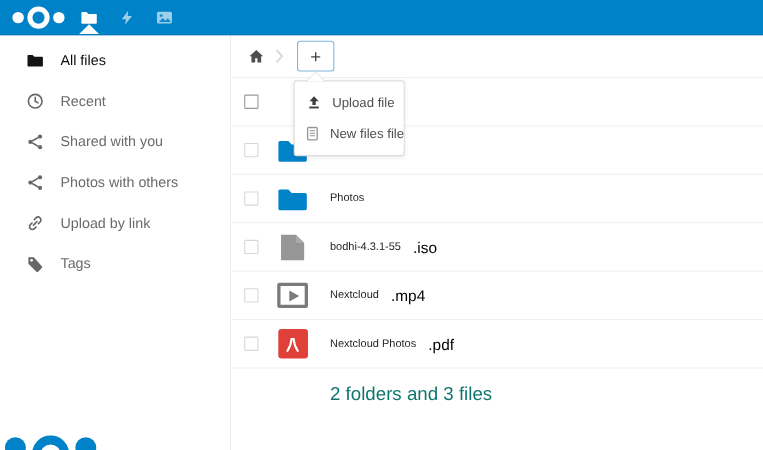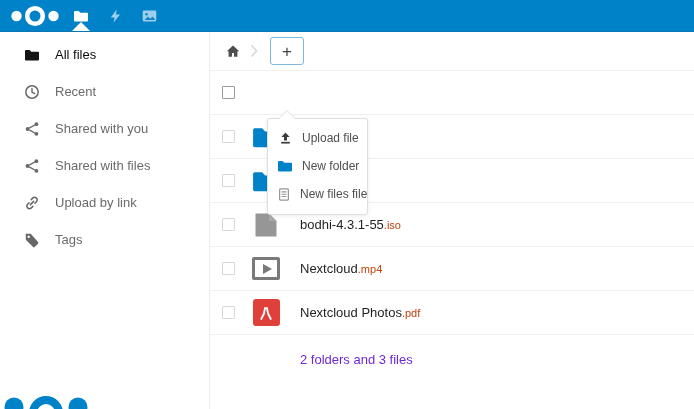--- a/index.html
+++ b/index.html
@@ -33,37 +33,37 @@
   .add-btn { margin-left:6px; width:34px; height:28px; display:flex; align-items:center; justify-content:center;
     border:1px solid #7fb8dd; border-radius:3px; background:#fff; font-size:17px; color:#444;
     cursor:pointer; line-height:1; }
 
   .file-table { border-top:1px solid #f0f0f0; }
   .frow { height:44px; display:flex; align-items:center; padding-left:12px; border-bottom:1px solid #f0f0f0; }
   .checkbox { width:13px; height:13px; border:1px solid #d8d8d8; border-radius:1px; background:#fff;
     margin-right:15px; flex:0 0 13px; cursor:pointer; }
   .checkbox.dark { border-color:#9a9a9a; }
   .ficon { width:32px; height:32px; margin-right:18px; display:flex; align-items:center; justify-content:center; flex:0 0 32px; }
-  .fname { font-size:13px; color:#1f1f1f; white-space:nowrap; }
-  .fext { font-size:11px; color:#c2410c; }
+  .fname { font-size:10px; color:#1f1f1f; white-space:nowrap; }
+  .fext { font-size:14px; color:#000000;margin-left:11px; }
   .summary-row { height:48px; display:flex; align-items:center; padding-left:90px; }
-  .summary { font-size:13px; color:#6d28d9; }
+  .summary { font-size:17px; color:#0f766e; }
 
   
   .video-box { width:28px; height:23px; border:3px solid #7a7a7a; border-radius:2px; background:#fff;
     display:flex; align-items:center; justify-content:center; }
   .video-box .play { width:0; height:0; border-top:5px solid transparent; border-bottom:5px solid transparent;
     border-left:9px solid #7a7a7a; margin-left:2px; }
   .pdf-box { width:27px; height:27px; background:#e0403a; border-radius:3px;
     display:flex; align-items:center; justify-content:center; }
 
   
   .dropdown { position:absolute; left:57px; top:41px; width:101px; background:#fff;
     border:1px solid #dedede; border-radius:3px; box-shadow:0 1px 4px rgba(0,0,0,.08);
-    padding:5px 0 6px; z-index:40;margin-top:45px; }
+    padding:5px 0 6px; z-index:40; }
   .dropdown::before { content:""; position:absolute; top:-9px; left:10px; border-left:9px solid transparent;
     border-right:9px solid transparent; border-bottom:9px solid #dedede; }
   .dropdown::after { content:""; position:absolute; top:-8px; left:11px; border-left:8px solid transparent;
     border-right:8px solid transparent; border-bottom:8px solid #fff; }
   .menu-item { height:28px; display:flex; align-items:center; padding-left:9px; cursor:pointer; }
   .menu-item .micon { width:16px; height:16px; margin-right:9px; display:flex; align-items:center; justify-content:center; }
   .menu-item .mlabel { font-size:12px; color:#4f4f4f; white-space:nowrap; }
 
   
   .corner-logo { position:absolute; left:2px; bottom:0; width:95px; height:22px; overflow:hidden; z-index:5; }
@@ -134,21 +134,21 @@
     </div>
     <div class="nav-item">
       <span class="nicon">
         <svg width="16" height="16" viewBox="0 0 16 16">
             <circle cx="12.4" cy="3.2" r="1.9" fill="#676767"></circle>
             <circle cx="3.6" cy="8" r="1.9" fill="#676767"></circle>
             <circle cx="12.4" cy="12.8" r="1.9" fill="#676767"></circle>
             <path d="M5.2 7.2 L10.8 4 M5.2 8.8 L10.8 12" stroke="#676767" stroke-width="1.4"></path>
           </svg>
       </span>
-      <span class="nlabel">Shared with files</span>
+      <span class="nlabel">Photos with others</span>
     </div>
     <div class="nav-item">
       <span class="nicon">
         <svg width="16" height="16" viewBox="0 0 16 16" fill="none" stroke="#676767" stroke-width="1.5" stroke-linecap="round">
             <path d="M9.6 6.4 L6.4 9.6"></path>
             <path d="M7.2 4.6 l1.5-1.5 a2.55 2.55 0 0 1 3.7 3.7 l-1.5 1.5"></path>
             <path d="M8.8 11.4 l-1.5 1.5 a2.55 2.55 0 0 1-3.7-3.7 l1.5-1.5"></path>
           </svg>
       </span>
       <span class="nlabel">Upload by link</span>
@@ -254,28 +254,20 @@
         <span class="micon">
           <svg width="15" height="15" viewBox="0 0 16 16">
               <path d="M8 1.6 L12.4 6.4 H9.6 V10.2 H6.4 V6.4 H3.6 z" fill="#3c3c3c"></path>
               <rect x="3.4" y="11.6" width="9.2" height="1.8" fill="#3c3c3c"></rect>
             </svg>
         </span>
         <span class="mlabel">Upload file</span>
       </div>
       <div class="menu-item">
         <span class="micon">
-          <svg width="16" height="16" viewBox="0 0 16 16">
-              <path d="M1 3.8c0-.5.4-.9.9-.9h3.7l1.7 1.8h6.8c.5 0 .9.4.9.9v7c0 .5-.4.9-.9.9H1.9c-.5 0-.9-.4-.9-.9z" fill="#0082c9"></path>
-            </svg>
-        </span>
-        <span class="mlabel">New folder</span>
-      </div>
-      <div class="menu-item">
-        <span class="micon">
           <svg width="14" height="15" viewBox="0 0 16 16">
               <rect x="3" y="1.6" width="10" height="12.8" rx="1" fill="#fff" stroke="#969696" stroke-width="1.4"></rect>
               <path d="M5.2 5 h5.6 M5.2 7.6 h5.6 M5.2 10.2 h5.6" stroke="#969696" stroke-width="1.2"></path>
             </svg>
         </span>
         <span class="mlabel">New files file</span>
       </div>
     </div>
 
   </div>

